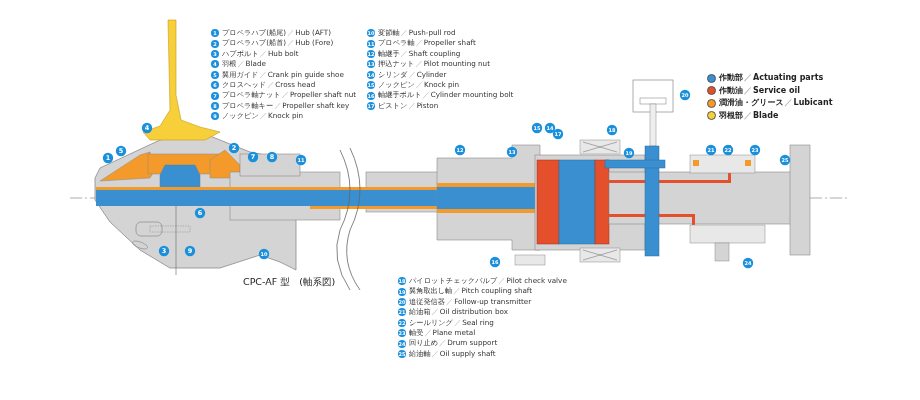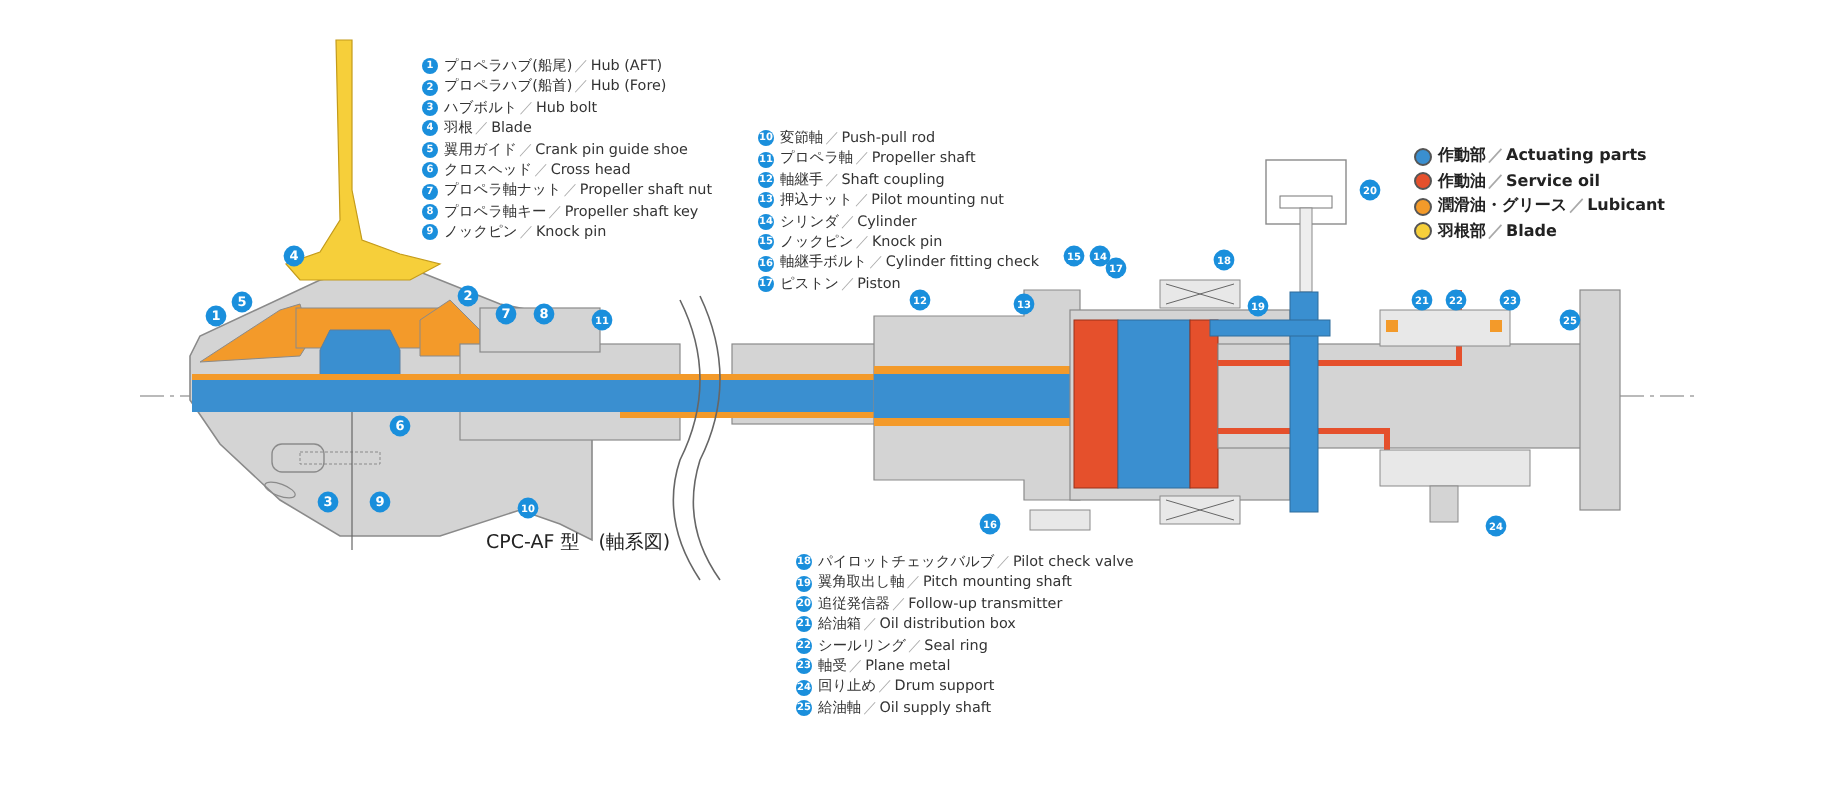--- a/index.html
+++ b/index.html
@@ -5,21 +5,21 @@
   html,body{margin:0;padding:0;background:#fff;}
   body{width:920px;height:400px;position:relative;overflow:hidden;font-family:"DejaVu Sans",sans-serif;}
   #stage{position:absolute;left:0;top:0;width:920px;height:400px;}
   .legend{position:absolute;font-size:7.2px;color:#333;line-height:10.4px;}
   .legend .row{display:flex;align-items:center;white-space:nowrap;}
   .num{display:inline-block;width:8px;height:8px;border-radius:50%;background:#1a8fdc;color:#fff;font-size:5px;line-height:8px;text-align:center;margin-right:3px;font-weight:bold;flex:none;}
   .sep{color:#aaa;margin:0 1px;}
   .colkey{position:absolute;left:707px;top:72px;font-size:8px;color:#222;line-height:12.5px;}
   .colkey .row{display:flex;align-items:center;white-space:nowrap;font-weight:bold;}
   .dot{display:inline-block;width:9px;height:9px;border-radius:50%;margin-right:3px;border:1px solid #555;box-sizing:border-box;flex:none;}
-  .title{position:absolute;left:243px;top:266px;font-size:9.5px;color:#222;line-height:11.5px;}
+  .title{position:absolute;left:243px;top:276px;font-size:9.5px;color:#222;line-height:11.5px;}
   .title .l3{padding-left:76px;}
   svg text{font-family:"DejaVu Sans",sans-serif;}
 </style>
 </head>
 <body>
 
 <div id="stage">
 <svg width="920" height="400" viewBox="0 0 920 400">
 
   <line x1="70" y1="198" x2="850" y2="198" stroke="#777" stroke-width="0.6" stroke-dasharray="12,3,2,3"></line>
@@ -245,21 +245,21 @@
         <span class="sep">／</span>
         <span>Propeller shaft key</span>
       </div>
       <div class="row">
         <span class="num">9</span>
         <span>ノックピン</span>
         <span class="sep">／</span>
         <span>Knock pin</span>
       </div>
     </div>
-<div class="legend" style="left:379px;top:28px;margin-top:36px;" id="leg2">
+<div class="legend" style="left:367px;top:28px;" id="leg2">
       <div class="row">
         <span class="num">10</span>
         <span>変節軸</span>
         <span class="sep">／</span>
         <span>Push-pull rod</span>
       </div>
       <div class="row">
         <span class="num">11</span>
         <span>プロペラ軸</span>
         <span class="sep">／</span>
@@ -286,41 +286,41 @@
       <div class="row">
         <span class="num">15</span>
         <span>ノックピン</span>
         <span class="sep">／</span>
         <span>Knock pin</span>
       </div>
       <div class="row">
         <span class="num">16</span>
         <span>軸継手ボルト</span>
         <span class="sep">／</span>
-        <span>Cylinder fitting check</span>
+        <span>Cylinder mounting bolt</span>
       </div>
       <div class="row">
         <span class="num">17</span>
         <span>ピストン</span>
         <span class="sep">／</span>
         <span>Piston</span>
       </div>
     </div>
 <div class="legend" style="left:398px;top:276px;" id="leg3">
       <div class="row">
         <span class="num">18</span>
         <span>パイロットチェックバルブ</span>
         <span class="sep">／</span>
         <span>Pilot check valve</span>
       </div>
       <div class="row">
         <span class="num">19</span>
         <span>翼角取出し軸</span>
         <span class="sep">／</span>
-        <span>Pitch mounting shaft</span>
+        <span>Pitch coupling shaft</span>
       </div>
       <div class="row">
         <span class="num">20</span>
         <span>追従発信器</span>
         <span class="sep">／</span>
         <span>Follow-up transmitter</span>
       </div>
       <div class="row">
         <span class="num">21</span>
         <span>給油箱</span>

